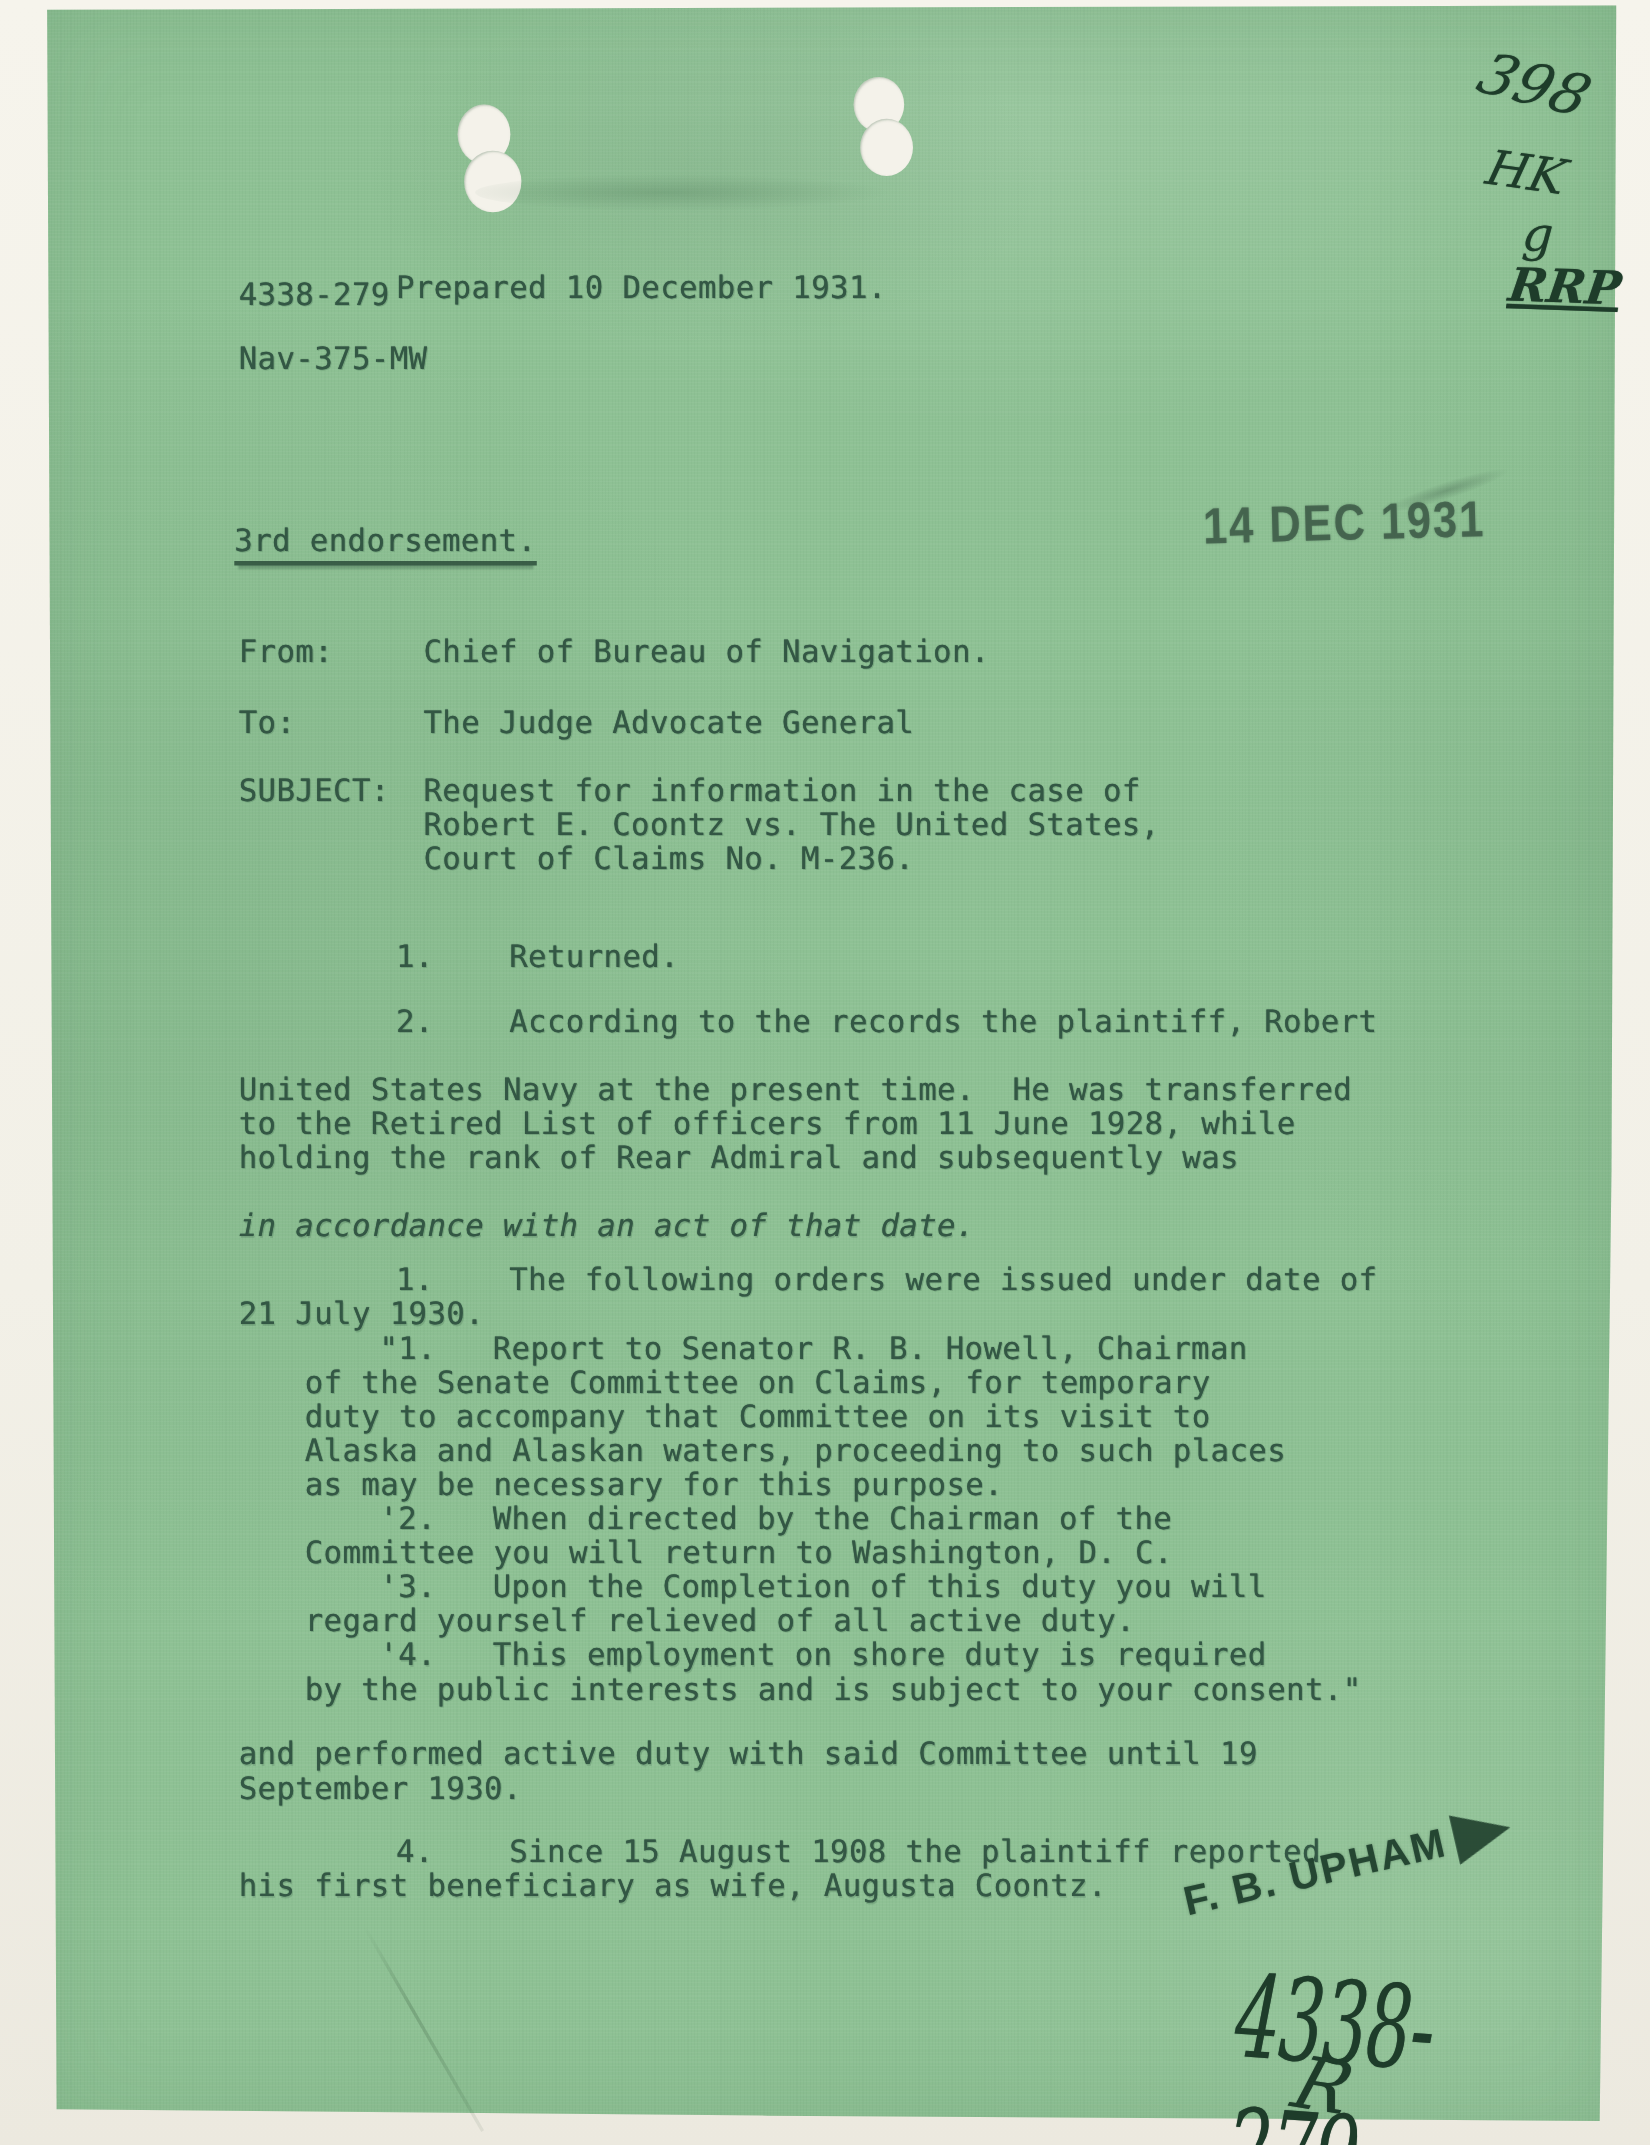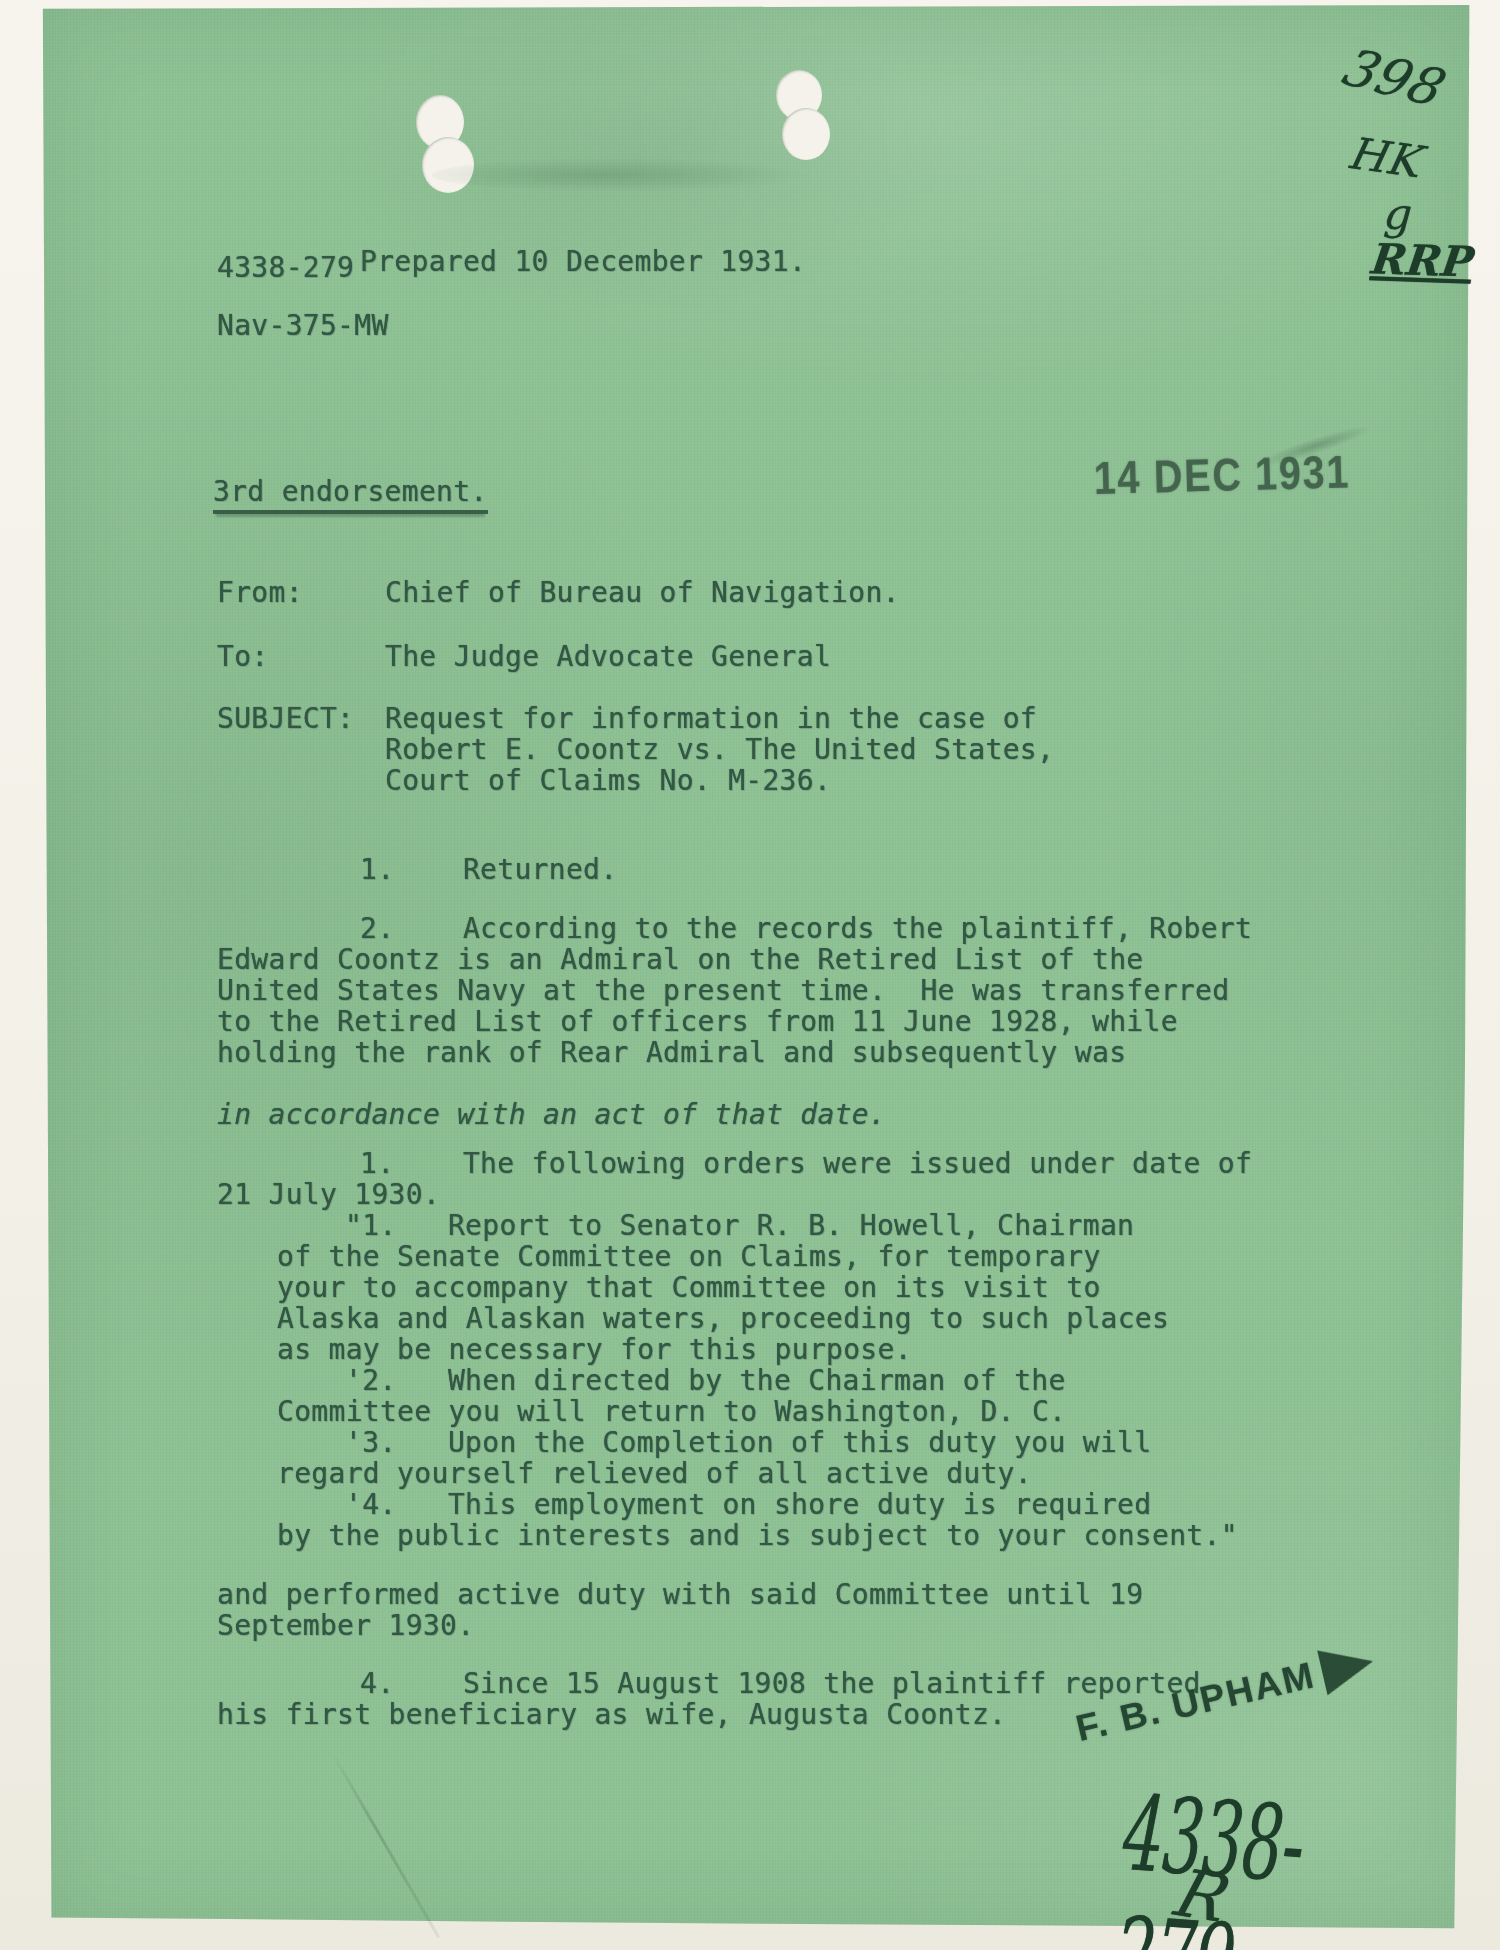--- a/index.html
+++ b/index.html
@@ -98,31 +98,30 @@
   <div class="typed" style="left:217px;top:641px;">To:</div>
   <div class="typed" style="left:385px;top:641px;">The Judge Advocate General</div>
   <div class="typed" style="left:217px;top:703px;">SUBJECT:</div>
   <div class="typed" style="left:385px;top:703px;">Request for information in the case of</div>
   <div class="typed" style="left:385px;top:734px;">Robert E. Coontz vs. The United States,</div>
   <div class="typed" style="left:385px;top:765px;">Court of Claims No. M-236.</div>
 
   <div class="typed" style="left:360px;top:854px;">1.    Returned.</div>
 
   <div class="typed" style="left:360px;top:913px;">2.    According to the records the plaintiff, Robert</div>
-  <div class="typed" style="left:217px;top:944px;">Edward Coontz is an Admiral on the Retired List of the</div>
   <div class="typed" style="left:217px;top:975px;">United States Navy at the present time.  He was transferred</div>
   <div class="typed" style="left:217px;top:1006px;">to the Retired List of officers from 11 June 1928, while</div>
   <div class="typed" style="left:217px;top:1037px;">holding the rank of Rear Admiral and subsequently was</div>
   <div class="typed" style="left:217px;top:1099px;font-style:italic;">in accordance with an act of that date.</div>
 
   <div class="typed" style="left:360px;top:1148px;">1.    The following orders were issued under date of</div>
   <div class="typed" style="left:217px;top:1179px;">21 July 1930.</div>
   <div class="typed" style="left:345px;top:1210px;">"1.   Report to Senator R. B. Howell, Chairman</div>
   <div class="typed" style="left:277px;top:1241px;">of the Senate Committee on Claims, for temporary</div>
-  <div class="typed" style="left:277px;top:1272px;">your to accompany that Committee on its visit to</div>
+  <div class="typed" style="left:277px;top:1272px;">duty to accompany that Committee on its visit to</div>
   <div class="typed" style="left:277px;top:1303px;">Alaska and Alaskan waters, proceeding to such places</div>
   <div class="typed" style="left:277px;top:1334px;">as may be necessary for this purpose.</div>
   <div class="typed" style="left:345px;top:1365px;">'2.   When directed by the Chairman of the</div>
   <div class="typed" style="left:277px;top:1396px;">Committee you will return to Washington, D. C.</div>
   <div class="typed" style="left:345px;top:1427px;">'3.   Upon the Completion of this duty you will</div>
   <div class="typed" style="left:277px;top:1458px;">regard yourself relieved of all active duty.</div>
   <div class="typed" style="left:345px;top:1489px;">'4.   This employment on shore duty is required</div>
   <div class="typed" style="left:277px;top:1520px;">by the public interests and is subject to your consent."</div>
 
   <div class="typed" style="left:217px;top:1579px;">and performed active duty with said Committee until 19</div>

